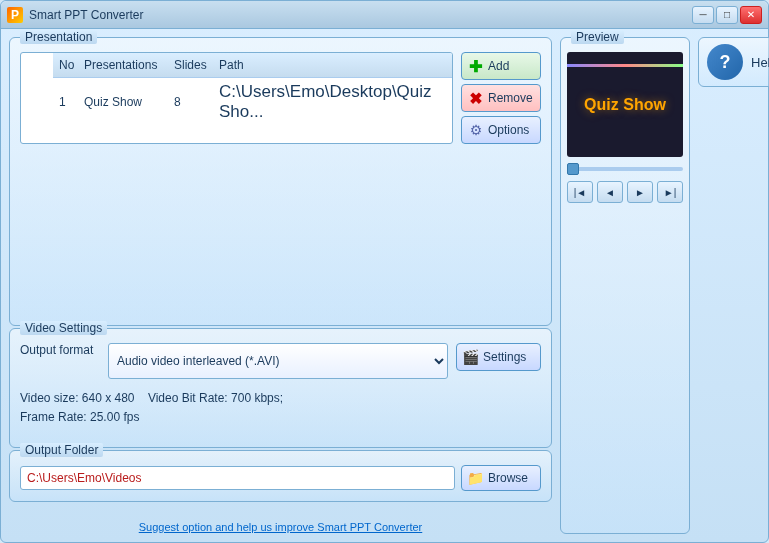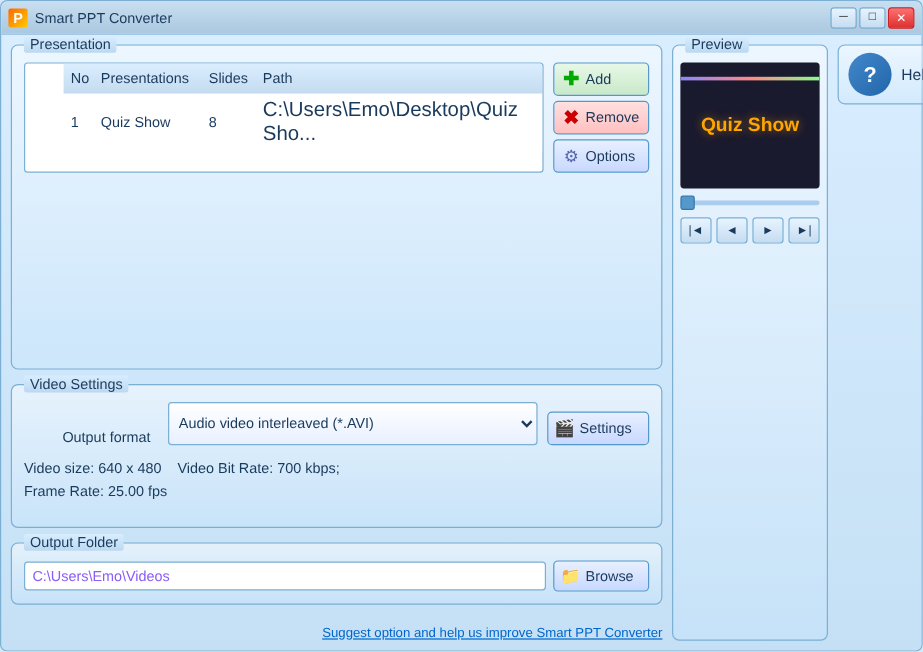--- a/index.html
+++ b/index.html
@@ -81,21 +81,21 @@
       display: flex;
       flex: 1;
       padding: 8px;
       gap: 8px;
     }
 
     .left-panel {
       flex: 1;
       display: flex;
       flex-direction: column;
-      gap: 12px;
+      gap: 2px;
     }
 
     .right-panel {
       width: 200px;
       display: flex;
       flex-direction: row;
       gap: 8px;
     }
 
     .group-box {
@@ -209,24 +209,23 @@
       font-size: 12px;
     }
 
     
     .video-section {
       min-height: 120px;
     }
 
     .format-row {
       display: flex;
-      align-items: flex-end;
+      align-items: flex-start;
       gap: 8px;
       margin-bottom: 10px;
-      margin-left: 32px;
     }
 
     .format-label {
       color: #1a3a5c;
       width: 80px;
     }
 
     .format-select {
       flex: 1;
       height: 36px;
@@ -267,41 +266,41 @@
       gap: 6px;
     }
 
     .output-path {
       flex: 1;
       height: 24px;
       border: 1px solid #7bafd4;
       background: white;
       border-radius: 3px;
       padding: 0 6px;
-      color: #8b5cf6;
+      color: #b91c1c;
     }
 
     .browse-btn {
       width: 80px;
       height: 26px;
       border-radius: 4px;
       border: 1px solid #5599cc;
       cursor: pointer;
       display: flex;
       align-items: center;
       gap: 4px;
       padding: 0 6px;
       font-size: 12px;
       color: #1a3a5c;
       background: linear-gradient(180deg, #e8f0ff, #c8d8ff);
     }
 
     .suggest-link {
-      text-align: right;
-      margin-top: 4px;
+      text-align: center;
+      margin-top: 16px;
     }
 
     .suggest-link a {
       color: #0066cc;
       text-decoration: underline;
       font-size: 11px;
       cursor: pointer;
     }
 
     

